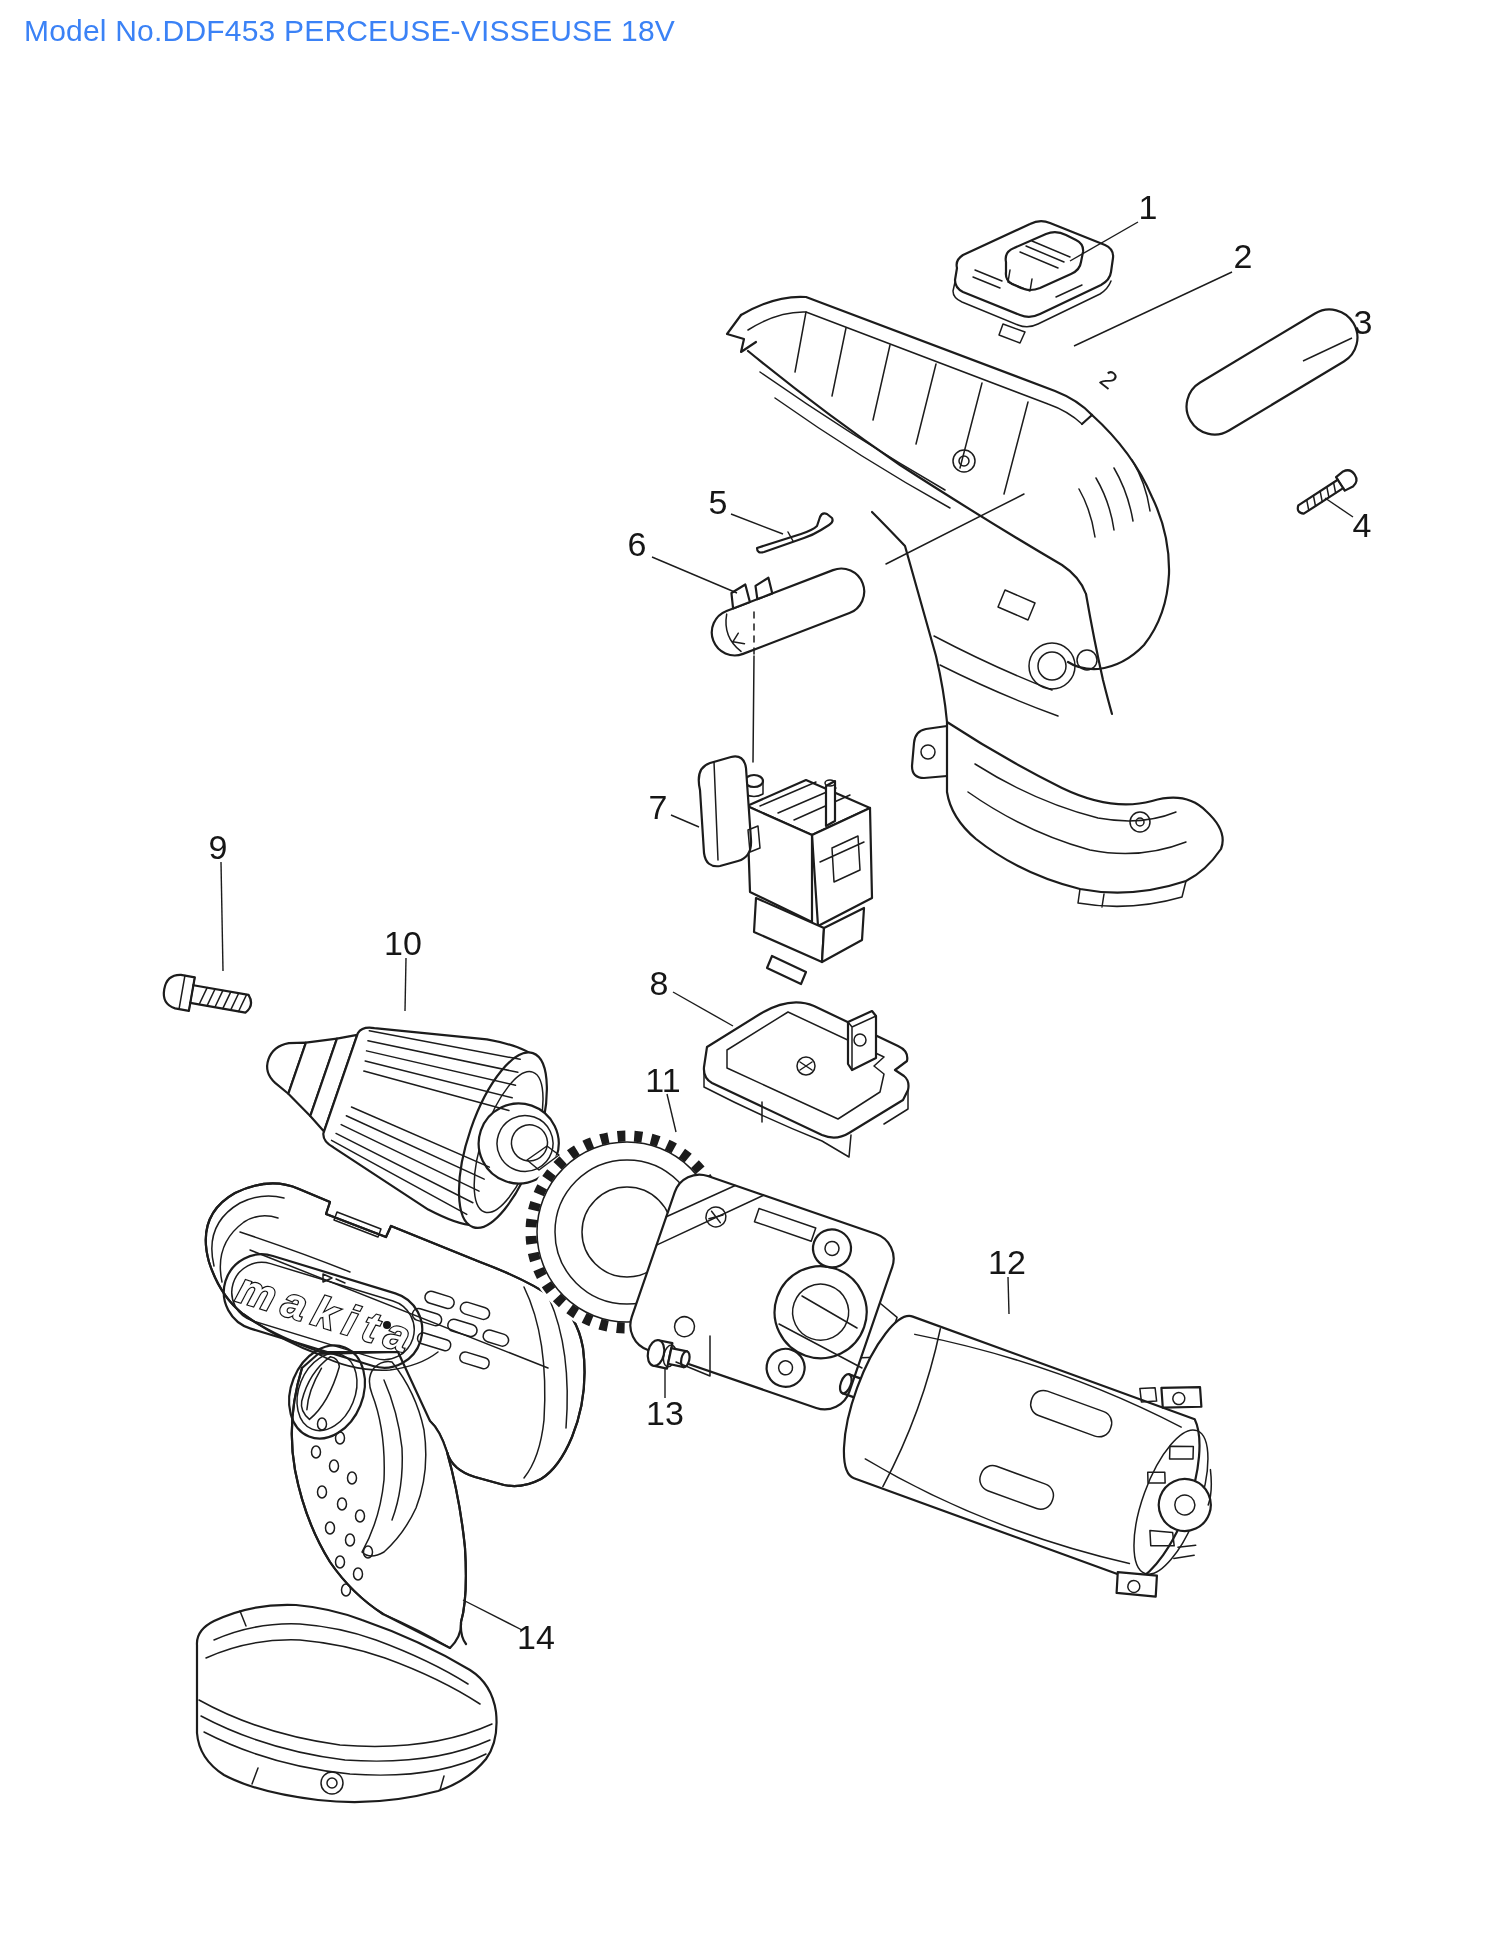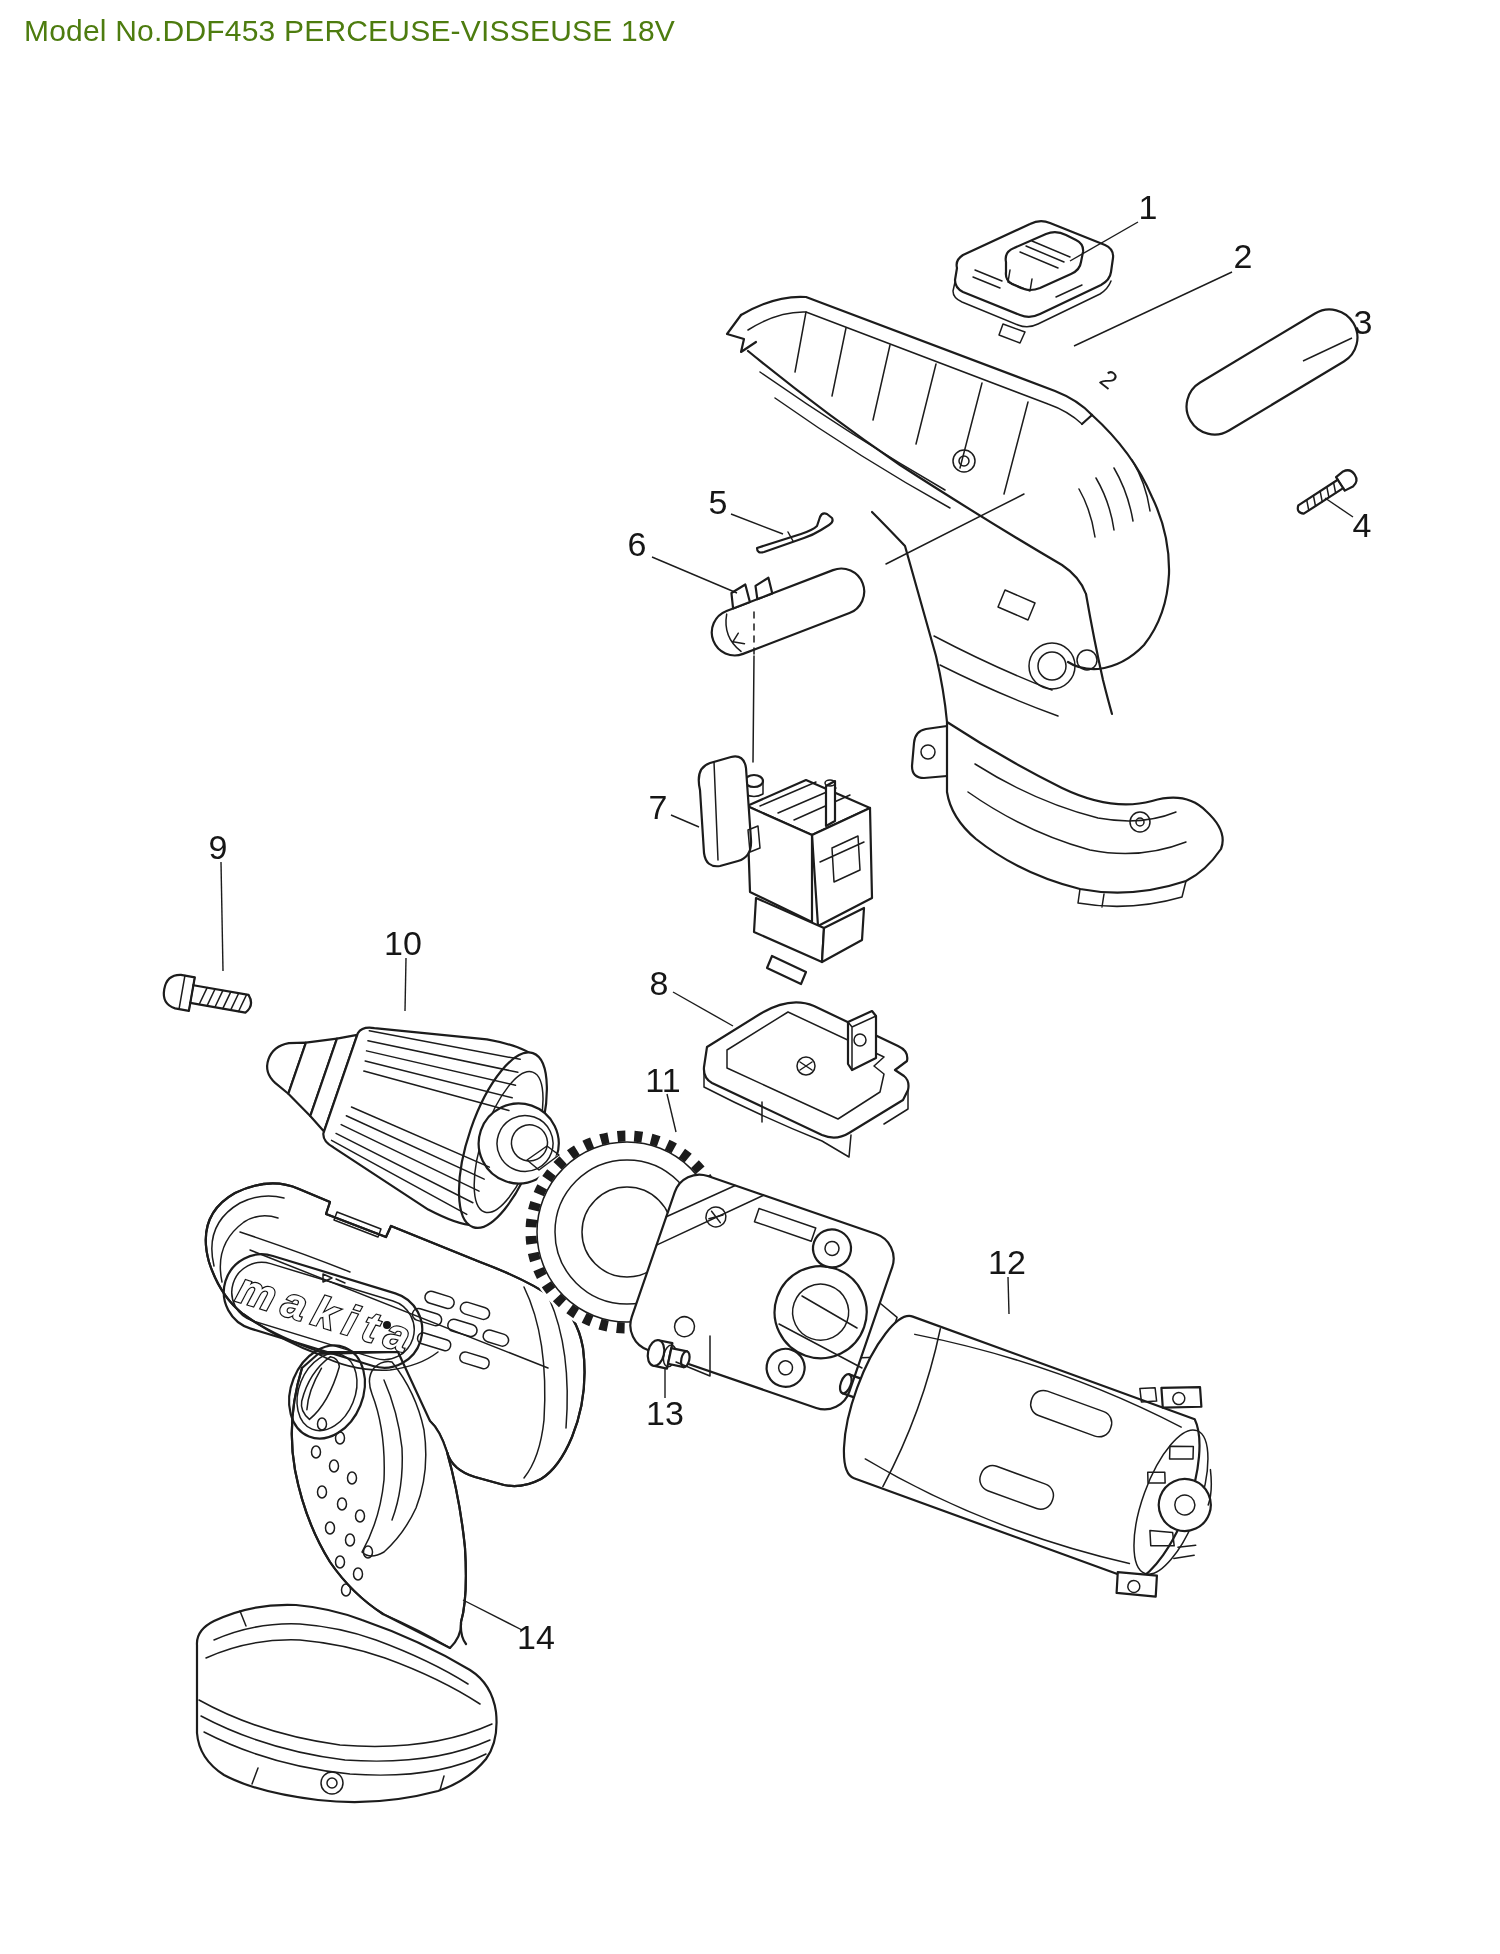--- a/index.html
+++ b/index.html
@@ -1,18 +1,18 @@
 <!DOCTYPE html>
 <html><head>
 <meta charset="utf-8">
 <style>
   html,body{margin:0;padding:0;background:#ffffff;}
   .canvas{position:relative;width:1500px;height:1954px;background:#fff;overflow:hidden;
           font-family:"Liberation Sans", sans-serif;}
-  .title{position:absolute;left:24px;top:14px;font-size:30px;color:#4d7c0f;
+  .title{position:absolute;left:24px;top:14px;font-size:30px;color:#3b82f6;
          letter-spacing:0.2px;font-weight:400;white-space:nowrap;}
   svg{position:absolute;left:0;top:0;}
   svg text{font-family:"Liberation Sans", sans-serif;}
   .ln,.fw,.th{stroke:#1c1c1c;stroke-linecap:round;stroke-linejoin:round;}
   .ln{fill:none;stroke-width:2.2;}
   .th{fill:none;stroke-width:1.5;}
   .fw{fill:#ffffff;stroke-width:2.2;}
   .leader{stroke:#1c1c1c;stroke-width:1.4;fill:none;}
   .lab{font-size:34px;fill:#161616;}
   .mark{font-size:25px;fill:#1c1c1c;}

